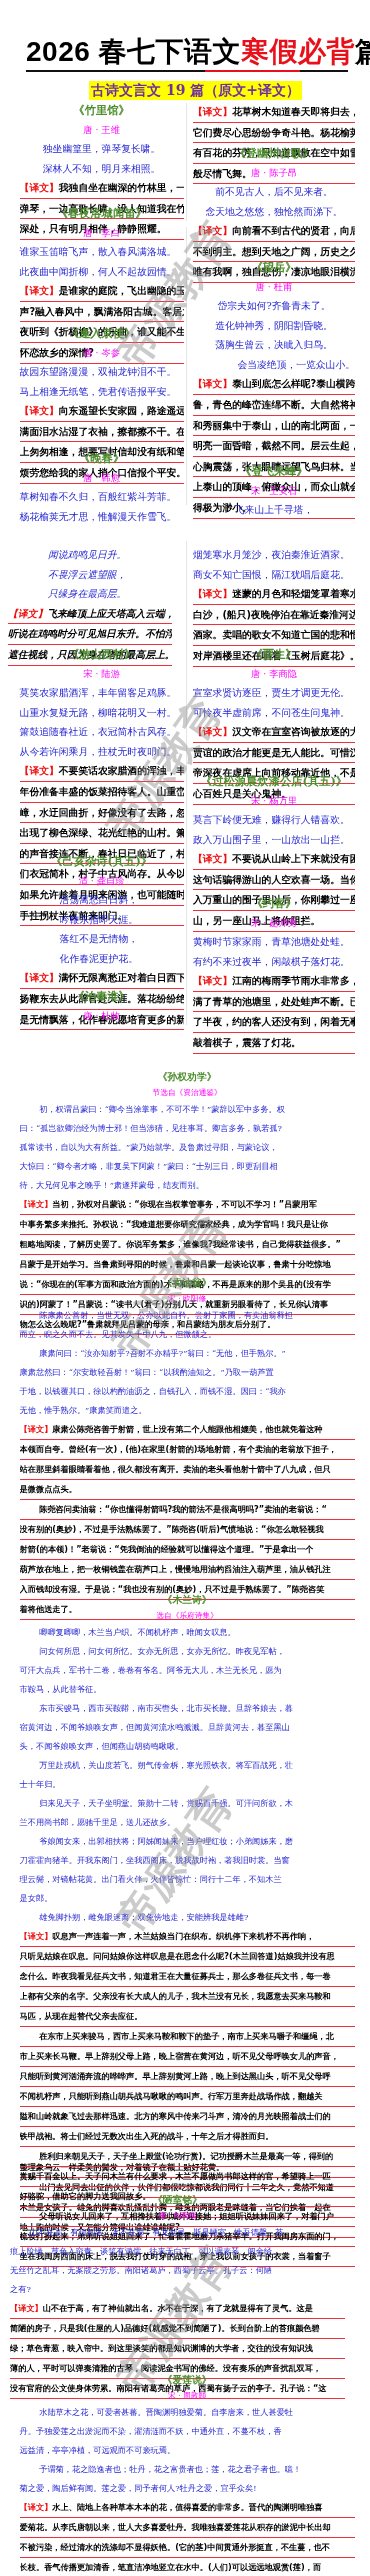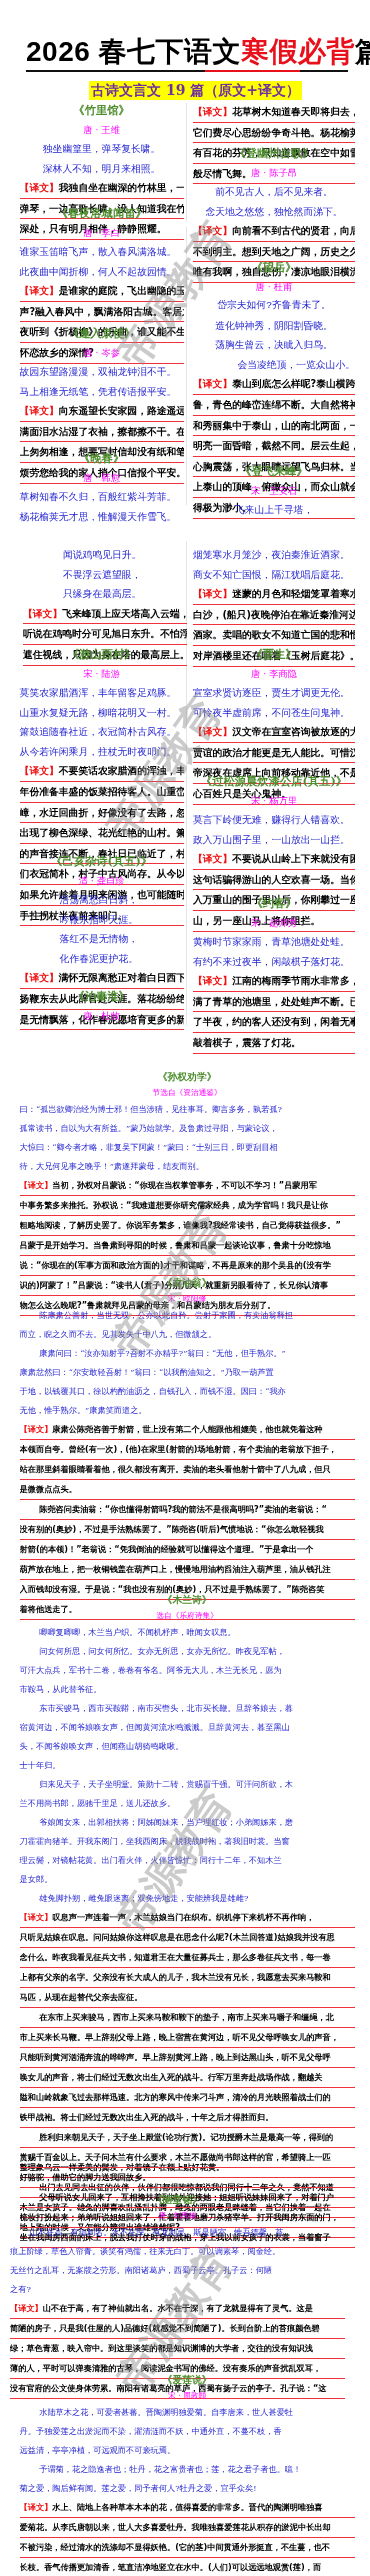--- a/index.html
+++ b/index.html
@@ -74,21 +74,21 @@
         <div class="trans trans-line">满面泪水沾湿了衣袖，擦都擦不干。在马</div>
         <div class="trans trans-line">上匆匆相逢，想要写封信却没有纸和笔，</div>
         <div class="trans trans-line">烦劳您给我的家人捎个口信报个平安。</div>
       </div>
       <div class="block col" style="left: 19.6px; top: 450px; width: 164px;">
         <div class="poem-title">《晚春》</div>
         <div class="poem-author">唐 · 韩愈</div>
         <div class="poem-line">草树知春不久归，百般红紫斗芳菲。</div>
         <div class="poem-line">杨花榆荚无才思，惟解漫天作雪飞。</div>
       </div>
-      <div class="block col" style="left: 23px; top: 545px; width: 164px;">
+      <div class="block col" style="left: 8px; top: 545px; width: 164px; font-style: italic;">
         <div class="poem-line" style="padding-left: 40px;">闻说鸡鸣见日升。</div>
         <div class="poem-line" style="padding-left: 40px;">不畏浮云遮望眼，</div>
         <div class="poem-line" style="padding-left: 40px;">只缘身在最高层。</div>
         <div class="trans trans-line"><span class="tag">【译文】</span><span>飞来峰顶上应天塔高入云端，</span></div>
         <div class="trans trans-line">听说在鸡鸣时分可见旭日东升。不怕浮云</div>
         <div class="trans trans-line">遮住视线，只因为身在塔的最高层上。</div>
       </div>
       <div class="block col" style="left: 19.6px; top: 646px; width: 164px;">
         <div class="poem-title">《游山西村》</div>
         <div class="poem-author">宋 · 陆游</div>
@@ -131,21 +131,21 @@
         <div class="poem-author">唐 · 陈子昂</div>
         <div class="poem-line" style="text-align: center;">前不见古人，后不见来者。</div>
         <div class="poem-line" style="text-align: center;">念天地之悠悠，独怆然而涕下。</div>
         <div class="trans trans-line"><span class="tag">【译文】</span><span>向前看不到古代的贤君，向后望</span></div>
         <div class="trans trans-line">不到明主。想到天地之广阔，历史之久远，</div>
         <div class="trans trans-line">唯有我啊，独自悲伤，凄凉地眼泪横流！</div>
       </div>
       <div class="block col" style="left: 193px; top: 259px; width: 162px;">
         <div class="poem-title">《望岳》</div>
         <div class="poem-author">唐 · 杜甫</div>
-        <div class="poem-line" style="text-align: center; font-family: Liberation Mono, monospace;">岱宗夫如何?齐鲁青未了。</div>
+        <div class="poem-line" style="text-align: center;">岱宗夫如何?齐鲁青未了。</div>
         <div class="poem-line" style="text-align: center;">造化钟神秀，阴阳割昏晓。</div>
         <div class="poem-line" style="text-align: center;">荡胸生曾云，决眦入归鸟。</div>
         <div class="poem-line" style="text-align: right;">会当凌绝顶，一览众山小。</div>
         <div class="trans trans-line"><span class="tag">【译文】</span><span>泰山到底怎么样呢?泰山横跨齐</span></div>
         <div class="trans trans-line">鲁，青色的峰峦连绵不断。大自然将神奇</div>
         <div class="trans trans-line">和秀丽集中于泰山，山的南北两面，一面</div>
         <div class="trans trans-line">明亮一面昏暗，截然不同。层云生起，使</div>
         <div class="trans trans-line">心胸震荡，张大眼睛远望飞鸟归林。当登</div>
         <div class="trans trans-line">上泰山的顶峰，俯瞰众山，而众山就会显</div>
         <div class="trans trans-line">得极为渺小。</div>
@@ -189,20 +189,21 @@
         <div class="poem-line">黄梅时节家家雨，青草池塘处处蛙。</div>
         <div class="poem-line">有约不来过夜半，闲敲棋子落灯花。</div>
         <div class="trans trans-line"><span class="tag">【译文】</span><span>江南的梅雨季节雨水非常多，长</span></div>
         <div class="trans trans-line">满了青草的池塘里，处处蛙声不断。已过</div>
         <div class="trans trans-line">了半夜，约的客人还没有到，闲着无事，</div>
         <div class="trans trans-line">敲着棋子，震落了灯花。</div>
       </div>
       <div class="block full" style="left: 19.6px; top: 1069px; width: 335px;">
         <div class="poem-title">《孙权劝学》</div>
         <div class="poem-author">节选自《资治通鉴》</div>
+        <div class="poem-line indent">初，权谓吕蒙曰：“卿今当涂掌事，不可不学！”蒙辞以军中多务。权</div>
         <div class="poem-line">曰：“孤岂欲卿治经为博士邪！但当涉猎，见往事耳。卿言多务，孰若孤?</div>
         <div class="poem-line">孤常读书，自以为大有所益。”蒙乃始就学。及鲁肃过寻阳，与蒙论议，</div>
         <div class="poem-line">大惊曰：“卿今者才略，非复吴下阿蒙！”蒙曰：“士别三日，即更刮目相</div>
         <div class="poem-line">待，大兄何见事之晚乎！”肃遂拜蒙母，结友而别。</div>
         <div class="trans trans-line"><span class="tag">【译文】</span><span>当初，孙权对吕蒙说：“你现在当权掌管事务，不可以不学习！”吕蒙用军</span></div>
         <div class="trans trans-line">中事务繁多来推托。孙权说：“我难道想要你研究儒家经典，成为学官吗！我只是让你</div>
         <div class="trans trans-line">粗略地阅读，了解历史罢了。你说军务繁多，谁像我?我经常读书，自己觉得获益很多。”</div>
         <div class="trans trans-line">吕蒙于是开始学习。当鲁肃到寻阳的时候，鲁肃和吕蒙一起谈论议事，鲁肃十分吃惊地</div>
         <div class="trans trans-line">说：“你现在的(军事方面和政治方面的)才干和谋略，不再是原来的那个吴县的(没有学</div>
         <div class="trans trans-line">识的)阿蒙了！”吕蒙说：“读书人(君子)分别几天，就重新另眼看待了，长兄你认清事</div>
@@ -237,37 +238,38 @@
       <div class="block full" style="left: 19.6px; top: 1592px; width: 335px;">
         <div class="poem-title">《木兰诗》</div>
         <div class="poem-author">选自《乐府诗集》</div>
         <div class="poem-line indent">唧唧复唧唧，木兰当户织。不闻机杼声，唯闻女叹息。</div>
         <div class="poem-line indent">问女何所思，问女何所忆。女亦无所思，女亦无所忆。昨夜见军帖，</div>
         <div class="poem-line">可汗大点兵，军书十二卷，卷卷有爷名。阿爷无大儿，木兰无长兄，愿为</div>
         <div class="poem-line">市鞍马，从此替爷征。</div>
         <div class="poem-line indent">东市买骏马，西市买鞍鞯，南市买辔头，北市买长鞭。旦辞爷娘去，暮</div>
         <div class="poem-line">宿黄河边，不闻爷娘唤女声，但闻黄河流水鸣溅溅。旦辞黄河去，暮至黑山</div>
         <div class="poem-line">头，不闻爷娘唤女声，但闻燕山胡骑鸣啾啾。</div>
+        <div class="poem-line indent">万里赴戎机，关山度若飞。朔气传金柝，寒光照铁衣。将军百战死，壮</div>
         <div class="poem-line">士十年归。</div>
         <div class="poem-line indent">归来见天子，天子坐明堂。策勋十二转，赏赐百千强。可汗问所欲，木</div>
         <div class="poem-line">兰不用尚书郎，愿驰千里足，送儿还故乡。</div>
         <div class="poem-line indent">爷娘闻女来，出郭相扶将；阿姊闻妹来，当户理红妆；小弟闻姊来，磨</div>
         <div class="poem-line">刀霍霍向猪羊。开我东阁门，坐我西阁床，脱我战时袍，著我旧时裳。当窗</div>
         <div class="poem-line">理云鬓，对镜帖花黄。出门看火伴，火伴皆惊忙：同行十二年，不知木兰</div>
         <div class="poem-line">是女郎。</div>
         <div class="poem-line indent">雄兔脚扑朔，雌兔眼迷离；双兔傍地走，安能辨我是雄雌?</div>
         <div class="trans trans-line"><span class="tag">【译文】</span><span>叹息声一声连着一声，木兰姑娘当门在织布。织机停下来机杼不再作响，</span></div>
         <div class="trans trans-line">只听见姑娘在叹息。问问姑娘你这样叹息是在思念什么呢?(木兰回答道)姑娘我并没有思</div>
         <div class="trans trans-line">念什么。昨夜我看见征兵文书，知道君王在大量征募兵士，那么多卷征兵文书，每一卷</div>
         <div class="trans trans-line">上都有父亲的名字。父亲没有长大成人的儿子，我木兰没有兄长，我愿意去买来马鞍和</div>
         <div class="trans trans-line">马匹，从现在起替代父亲去应征。</div>
         <div class="trans trans-line indent">在东市上买来骏马，西市上买来马鞍和鞍下的垫子，南市上买来马嚼子和缰绳，北</div>
         <div class="trans trans-line">市上买来长马鞭。早上辞别父母上路，晚上宿营在黄河边，听不见父母呼唤女儿的声音，</div>
         <div class="trans trans-line">只能听到黄河汹涌奔流的哗哗声。早上辞别黄河上路，晚上到达黑山头，听不见父母呼</div>
-        <div class="trans trans-line">唤女儿的声音，将士们经过无数次出生入死的战斗。行军万里奔赴战场作战，翻越关</div>
+        <div class="trans trans-line">不闻机杼声，只能听到燕山胡兵战马啾啾的鸣叫声。行军万里奔赴战场作战，翻越关</div>
         <div class="trans trans-line">隘和山岭就象飞过去那样迅速。北方的寒风中传来刁斗声，清冷的月光映照着战士们的</div>
         <div class="trans trans-line">铁甲战袍。将士们经过无数次出生入死的战斗，十年之后才得胜而归。</div>
         <div class="trans trans-line indent">胜利归来朝见天子，天子坐上殿堂(论功行赏)。记功授爵木兰是最高一等，得到的</div>
         <div class="trans trans-line">赏赐千百金以上。天子问木兰有什么要求，木兰不愿做尚书郎这样的官，希望骑上一匹</div>
         <div class="trans trans-line">好骆驼，借助它的脚力送我回故乡。</div>
         <div class="trans trans-line indent">父母听说女儿回来了，互相搀扶着到城外迎接她；姐姐听说妹妹回来了，对着门户</div>
         <div class="trans trans-line">梳妆打扮起来；弟弟听说姐姐回来了，忙着霍霍地磨刀杀猪宰羊。打开我闺房东面的门，</div>
         <div class="trans trans-line">坐在我闺房西面的床上，脱去我打仗时穿的战袍，穿上我以前女孩子的衣裳，当着窗子</div>
       </div>
       <div class="block full" style="left: 10px; top: 2192px; width: 335px;">

